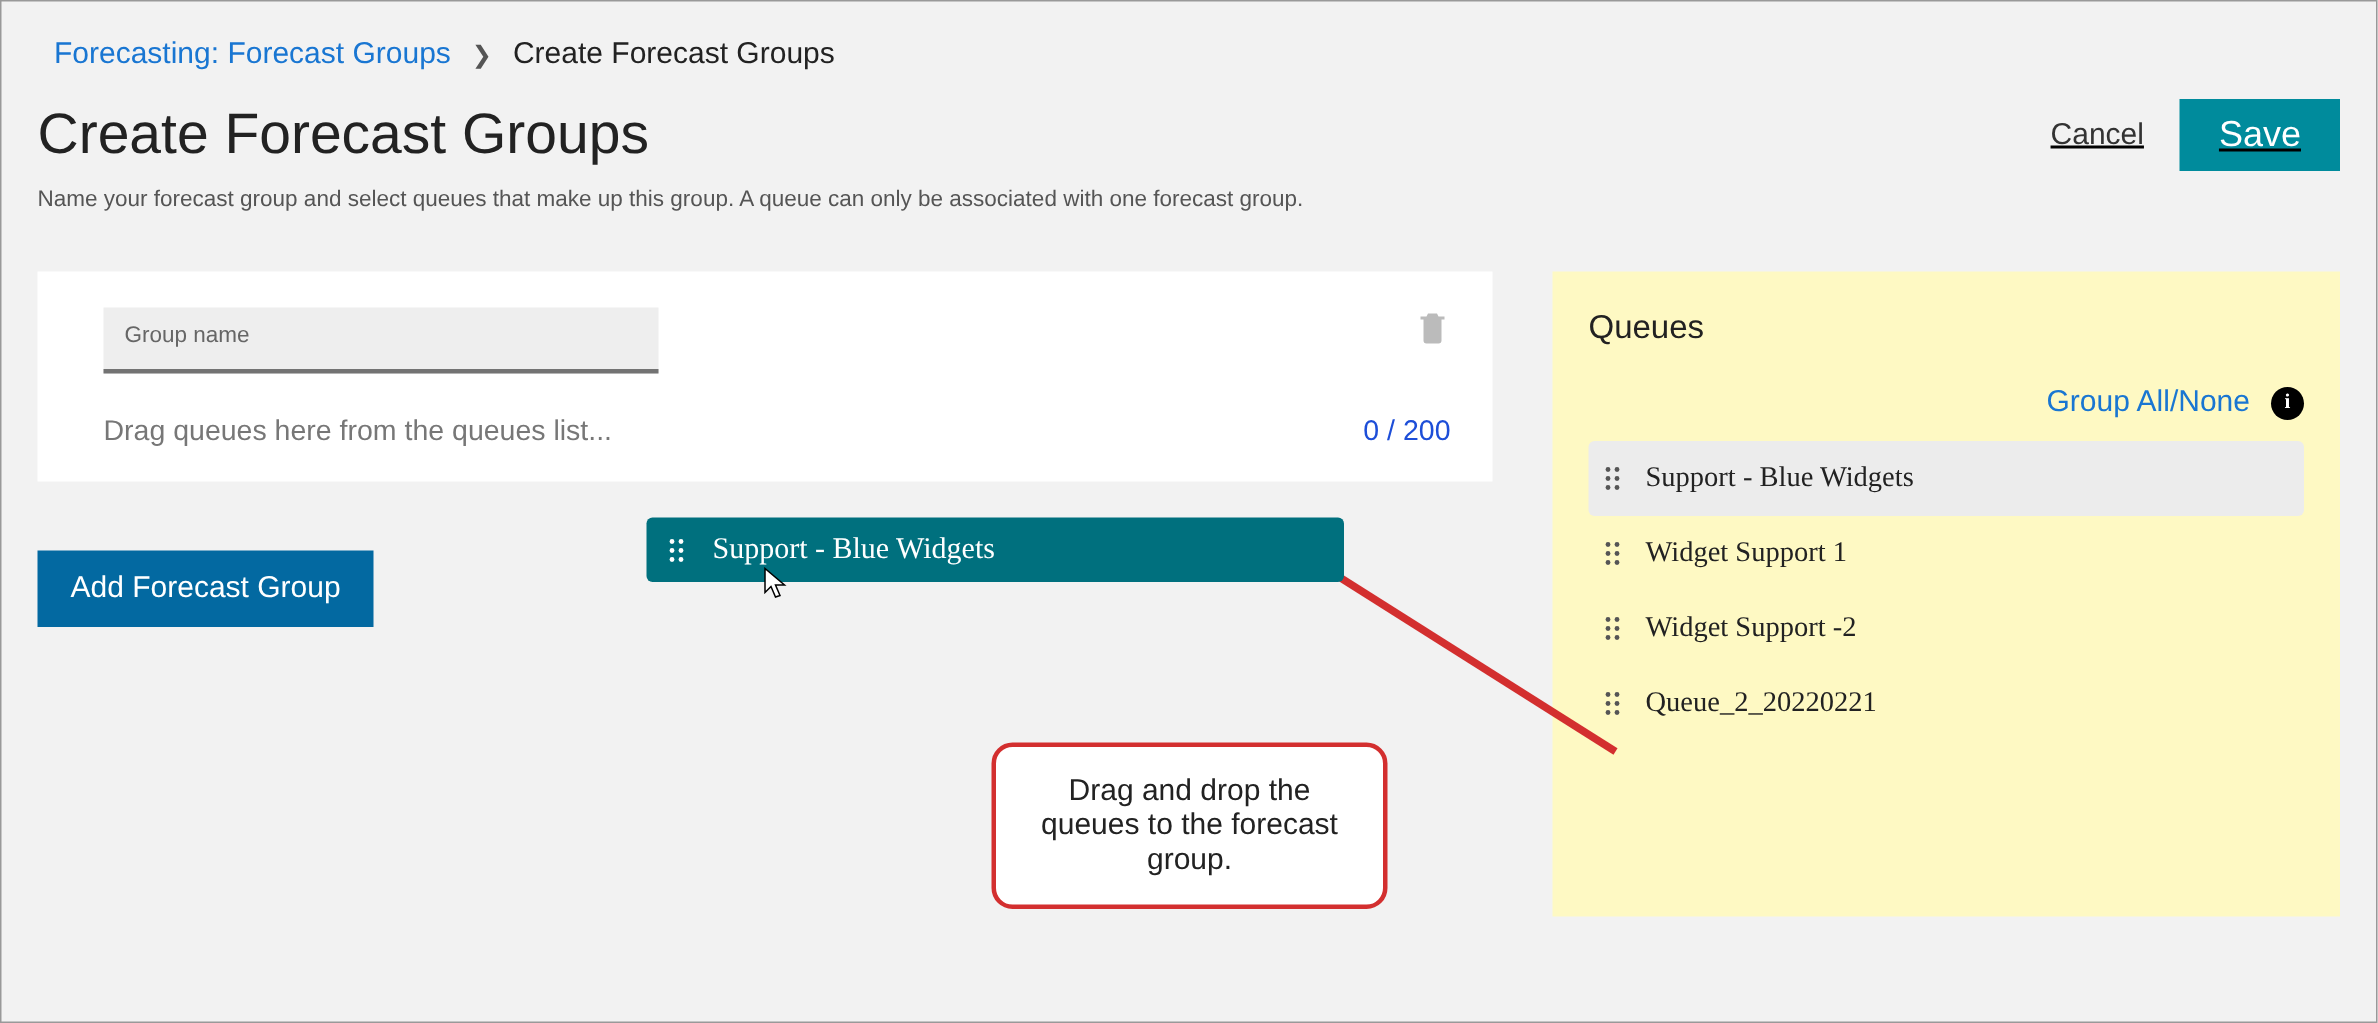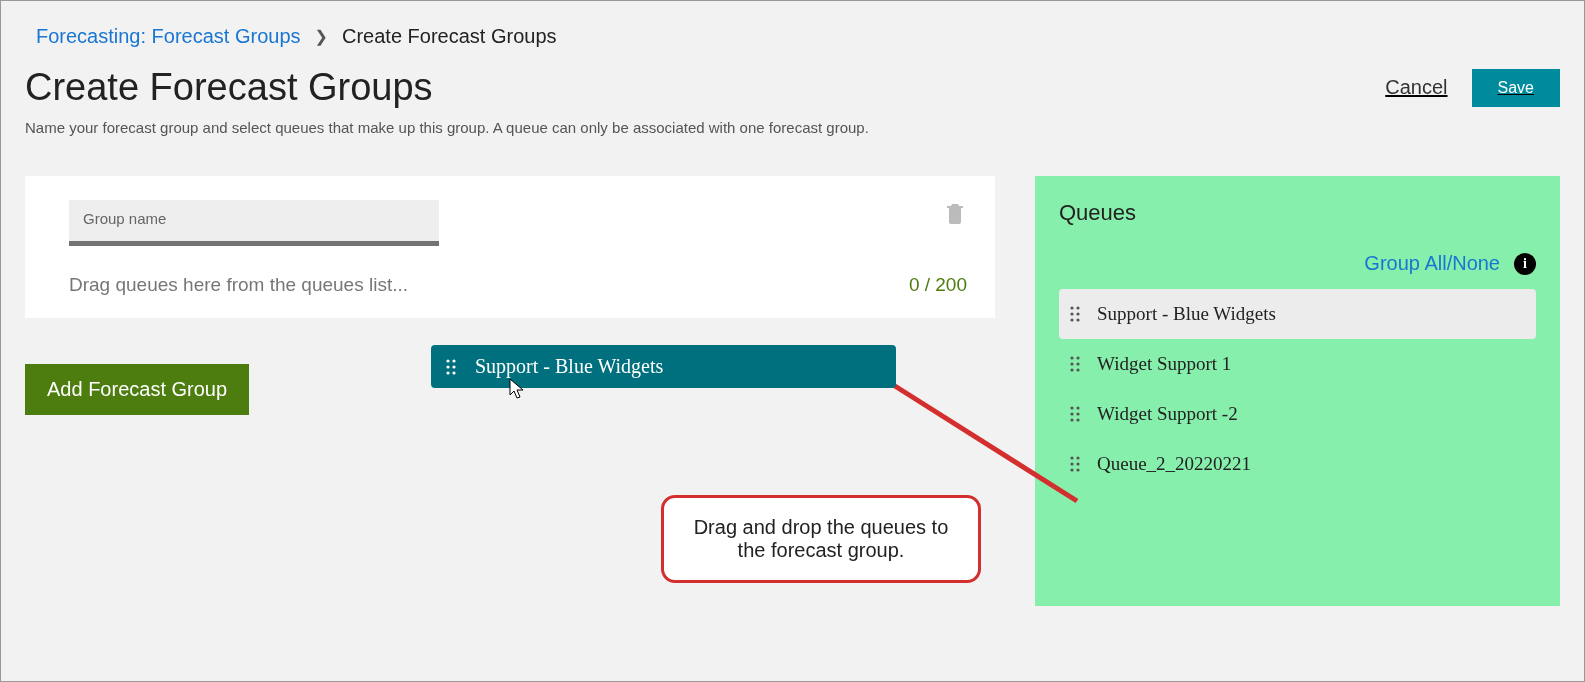--- a/index.html
+++ b/index.html
@@ -37,71 +37,71 @@
     font-size: 38px;
     font-weight: 400;
     color: #222;
     margin: 0;
   }
   .header-actions { display:flex; gap:18px; align-items:center;text-decoration:underline; }
   .btn-cancel {
     background: none; border: none; font-size: 20px; color:#333; cursor:pointer;
   }
   .btn-save {
-    background: #008b9c; color:#fff; border:none; font-size:16px;
+    background: #008b9c; color:#fff; border:none; font-size:24px;
     padding: 10px 26px; cursor:pointer;
   }
   .subtitle {
     font-size: 15px; color:#555; margin: 10px 0 40px 0;
   }
   .columns {
     display: flex; gap: 40px; align-items: flex-start;
   }
   .left-col { flex: 0 0 970px; }
   .right-col { flex: 1; }
   .group-card {
     background:#fff; padding: 24px 28px 22px 44px; position:relative;
   }
   .group-name-field {
-    width: 370px; background:#eee; border-bottom:5px solid #737373;
+    width: 370px; background:#eee; border-bottom:3px solid #737373;
     padding: 10px 14px 8px 14px; position:relative;
   }
   .group-name-label { font-size:15px; color:#666; display:block; margin-bottom:6px; }
   .group-name-input {
     width:100%; border:none; background:transparent; font-size:19px; color:#222;
     font-family: Georgia, 'Times New Roman', serif; padding:0; outline:none;
   }
   .trash-icon {
     position:absolute; top:24px; right:28px; cursor:pointer;
   }
   .trash-icon svg { fill:#bbb; width:24px; height:26px; }
   .drop-row {
     display:flex; align-items:center; gap:25px; margin-top:28px; position:relative;
   }
   .drop-hint { font-size:19px; color:#777; flex:0 0 auto; }
-  .count-text { font-size:19px; color:#4d7c0f; margin-left:auto; }
+  .count-text { font-size:19px; color:#1d4ed8; margin-left:auto; }
   .dragging-chip {
     position:absolute; left:430px; top:344px; width:465px;
     background:#00707e; color:#fff; font-size:20px;
     padding:10px 14px; display:flex; align-items:center; gap:18px;
     border-radius:4px; font-family: Georgia, 'Times New Roman', serif;
     z-index:5;
   }
   .drag-dots { display:inline-flex; }
   .drag-dots svg { width:12px; height:18px; }
   .cursor-icon {
     position:absolute; left:508px; top:377px; z-index:6;
   }
   .cursor-icon svg { width:18px; height:22px; }
   .add-group-btn {
-    margin-top:46px; background:#4d7c0f; color:#fff; border:none;
+    margin-top:46px; background:#0369a1; color:#fff; border:none;
     font-size:20px; padding:14px 22px; cursor:pointer;
   }
   .queues-panel {
-    background:#86efac; padding:24px 24px 10px 24px; min-height:430px;
+    background:#fef9c3; padding:24px 24px 10px 24px; min-height:430px;
   }
   .queues-title { font-size:22px; color:#222; margin:0 0 26px 0; font-weight:400; }
   .search-row {
     display:flex; align-items:center; gap:14px; background:#eee;
     border-bottom:1px solid #888; padding:14px 12px;
   }
   .search-row svg { width:22px; height:22px; fill:#333; }
   .search-input {
     border:none; background:transparent; font-size:19px; color:#555; width:100%; outline:none;
   }
@@ -117,21 +117,21 @@
   }
   .queue-list { list-style:none; margin:0; padding:0; }
   .queue-item {
     display:flex; align-items:center; gap:16px; padding:14px 10px;
     font-size:19px; color:#222; font-family: Georgia, 'Times New Roman', serif;
     border-radius:4px; cursor:grab;
   }
   .queue-item.highlight { background:#ececec; }
   .queue-item .drag-dots svg circle { fill:#555; }
   .callout {
-    position:absolute; left:660px; top:494px; width:320px;
+    position:absolute; left:660px; top:494px; width:264px;
     background:#fff; border:3px solid #d32f2f; border-radius:14px;
     padding:18px 20px; text-align:center; font-size:20px; color:#222;
     z-index:4;
   }
   .arrow-svg {
     position:absolute; left:876px; top:370px; z-index:3; pointer-events:none;
   }
 </style>
 </head>
 <body>

